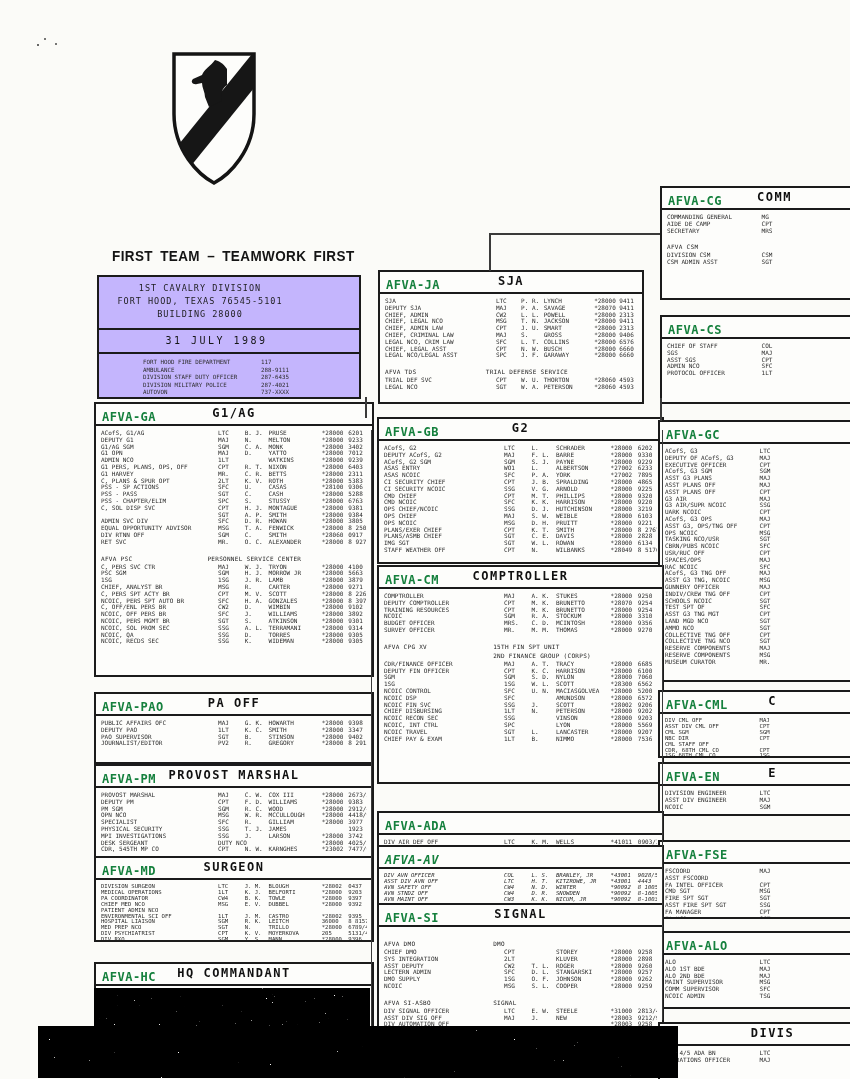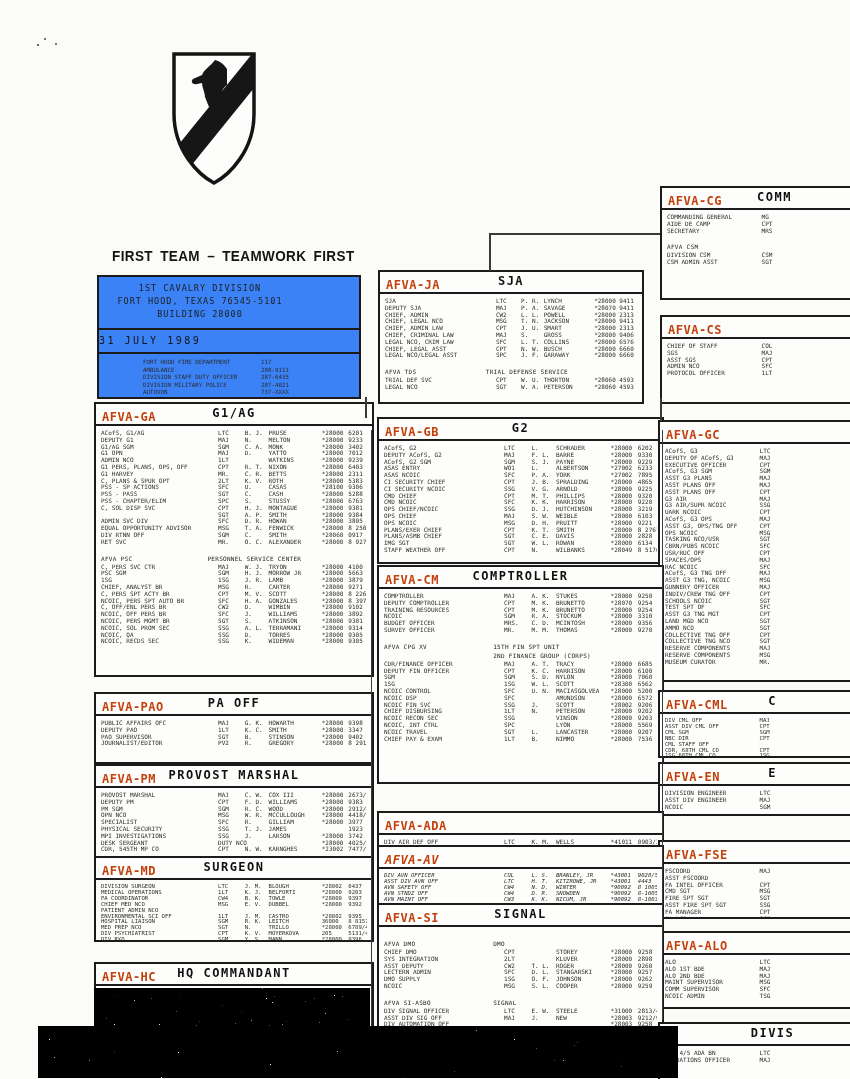--- a/index.html
+++ b/index.html
@@ -7,32 +7,32 @@
        font-family:"DejaVu Sans Mono",monospace;color:#222;}
   .sheet{position:absolute;inset:0;overflow:hidden;}
   
   .insignia{position:absolute;left:168px;top:50px;}
   
   .motto{position:absolute;left:112px;top:249px;font-family:"Liberation Sans",sans-serif;
          font-weight:bold;font-size:13.5px;letter-spacing:.4px;word-spacing:3px;color:#141414;
          transform:scaleY(1.08);}
   
   .hdrbox{position:absolute;left:97px;top:275px;width:260px;height:120px;
-          border:2px solid #1b1b1b;background:#3b82f6;}
+          border:2px solid #1b1b1b;background:#c4b5fd;}
   .hdr-sec1{height:46px;padding-top:5px;text-align:center;padding-right:58px;
             font-size:8.5px;letter-spacing:1px;line-height:13px;color:#1d1d1d;}
-  .hdr-sec2{height:17px;border-top:2px solid #1b1b1b;padding-right:25px;
+  .hdr-sec2{height:17px;border-top:2px solid #1b1b1b;text-align:center;padding-right:25px;
             font-size:10px;letter-spacing:2.5px;padding-top:5px;color:#151515;}
   .hdr-sec3{border-top:2px solid #1b1b1b;padding:5px 0 0 44px;font-size:5.8px;
             line-height:7.6px;color:#2c2c2c;}
   .em-row{display:grid;grid-template-columns:118px auto;white-space:nowrap;}
   
   .orgbox{position:absolute;border:2px solid #1b1b1b;background:#fdfdfb;overflow:hidden;}
   .bx-hdr{position:relative;height:17px;padding:2px 6px 1px;border-bottom:1px solid #1b1b1b;}
-  .bx-code{font-weight:bold;font-size:12px;letter-spacing:.5px;color:#c2410c;}
+  .bx-code{font-weight:bold;font-size:12px;letter-spacing:.5px;color:#15803d;}
   .bx-title{position:absolute;left:0;right:0;top:2px;text-align:center;font-weight:bold;
             font-size:12px;letter-spacing:1.5px;color:#101010;}
   .bx-body{padding:4px 5px 2px 5px;border-top:1px solid #1b1b1b;}
   .row{display:grid;grid-template-columns:44% 10% 9% 20% 10% 7%;font-size:6px;
        line-height:6.8px;white-space:nowrap;color:#2b2b2b;overflow:hidden;}
   .tight .row{line-height:5.9px;font-size:5.6px;}
   .narrow .row{grid-template-columns:44% 56%;}
   .sub{display:grid;grid-template-columns:40% 60%;font-size:6px;line-height:7px;
        white-space:nowrap;color:#222;margin-top:9px;margin-bottom:2px;letter-spacing:.3px;}
   .sub + .sub{margin-top:0;}

